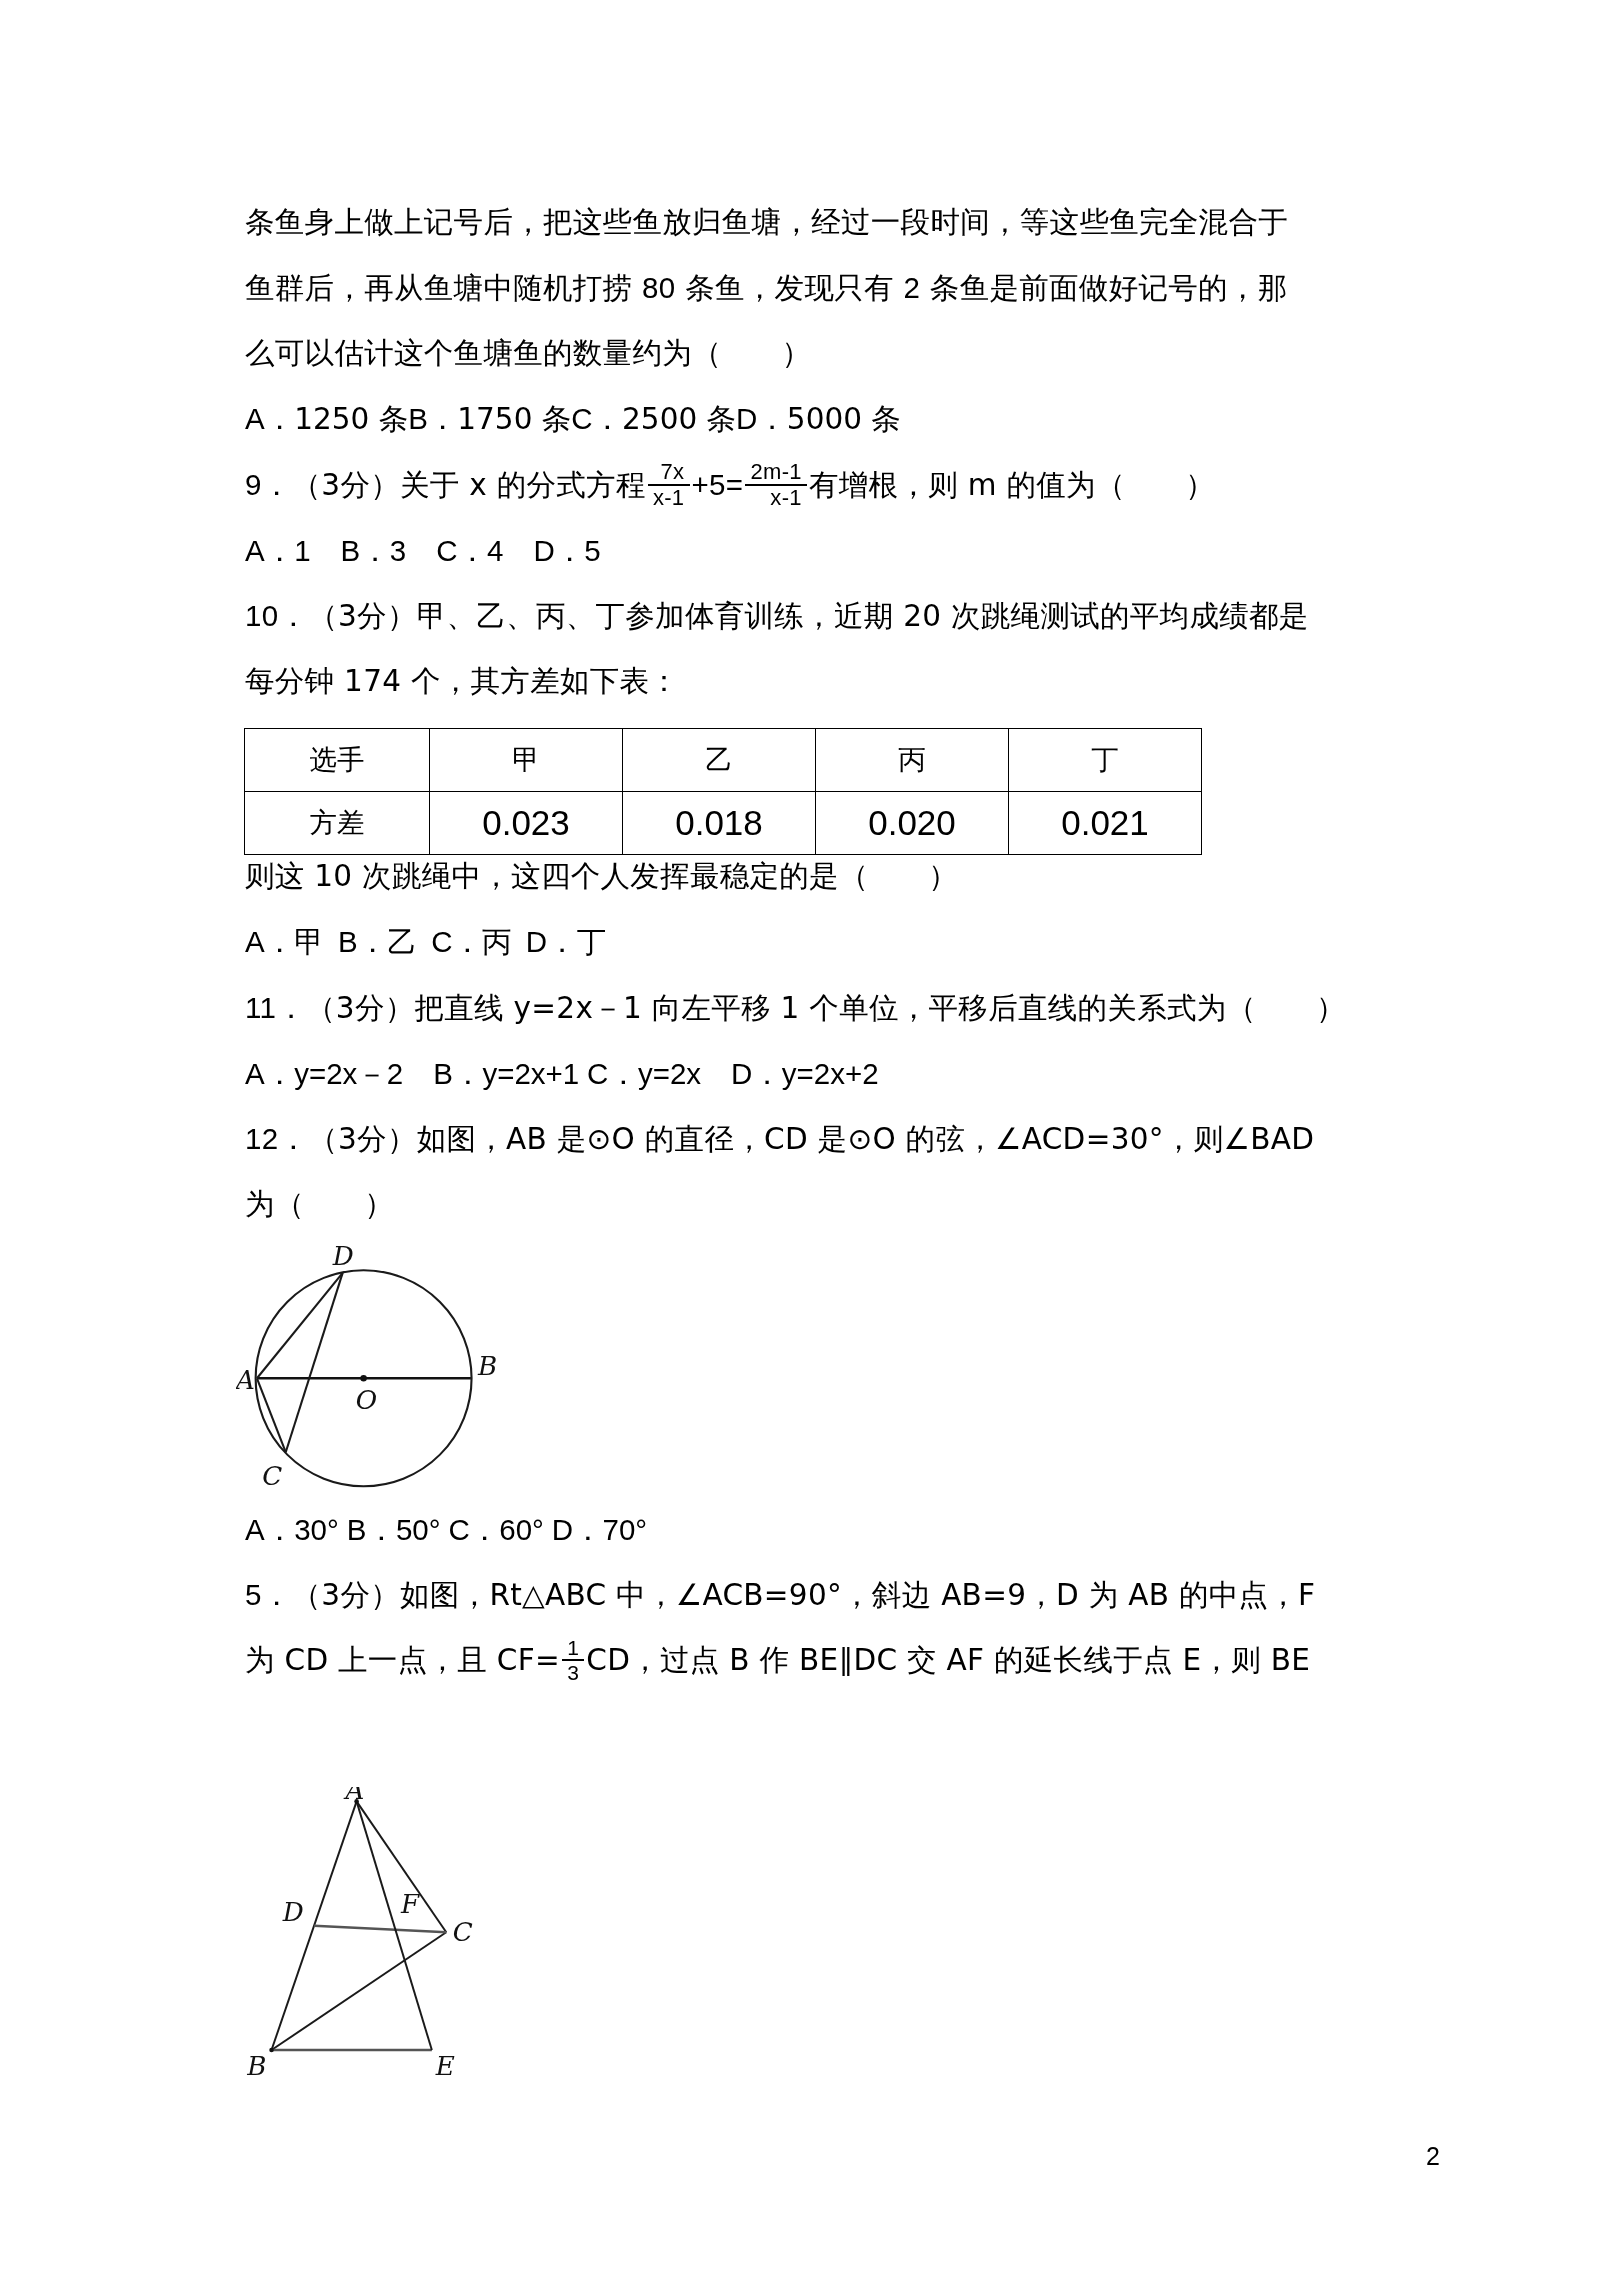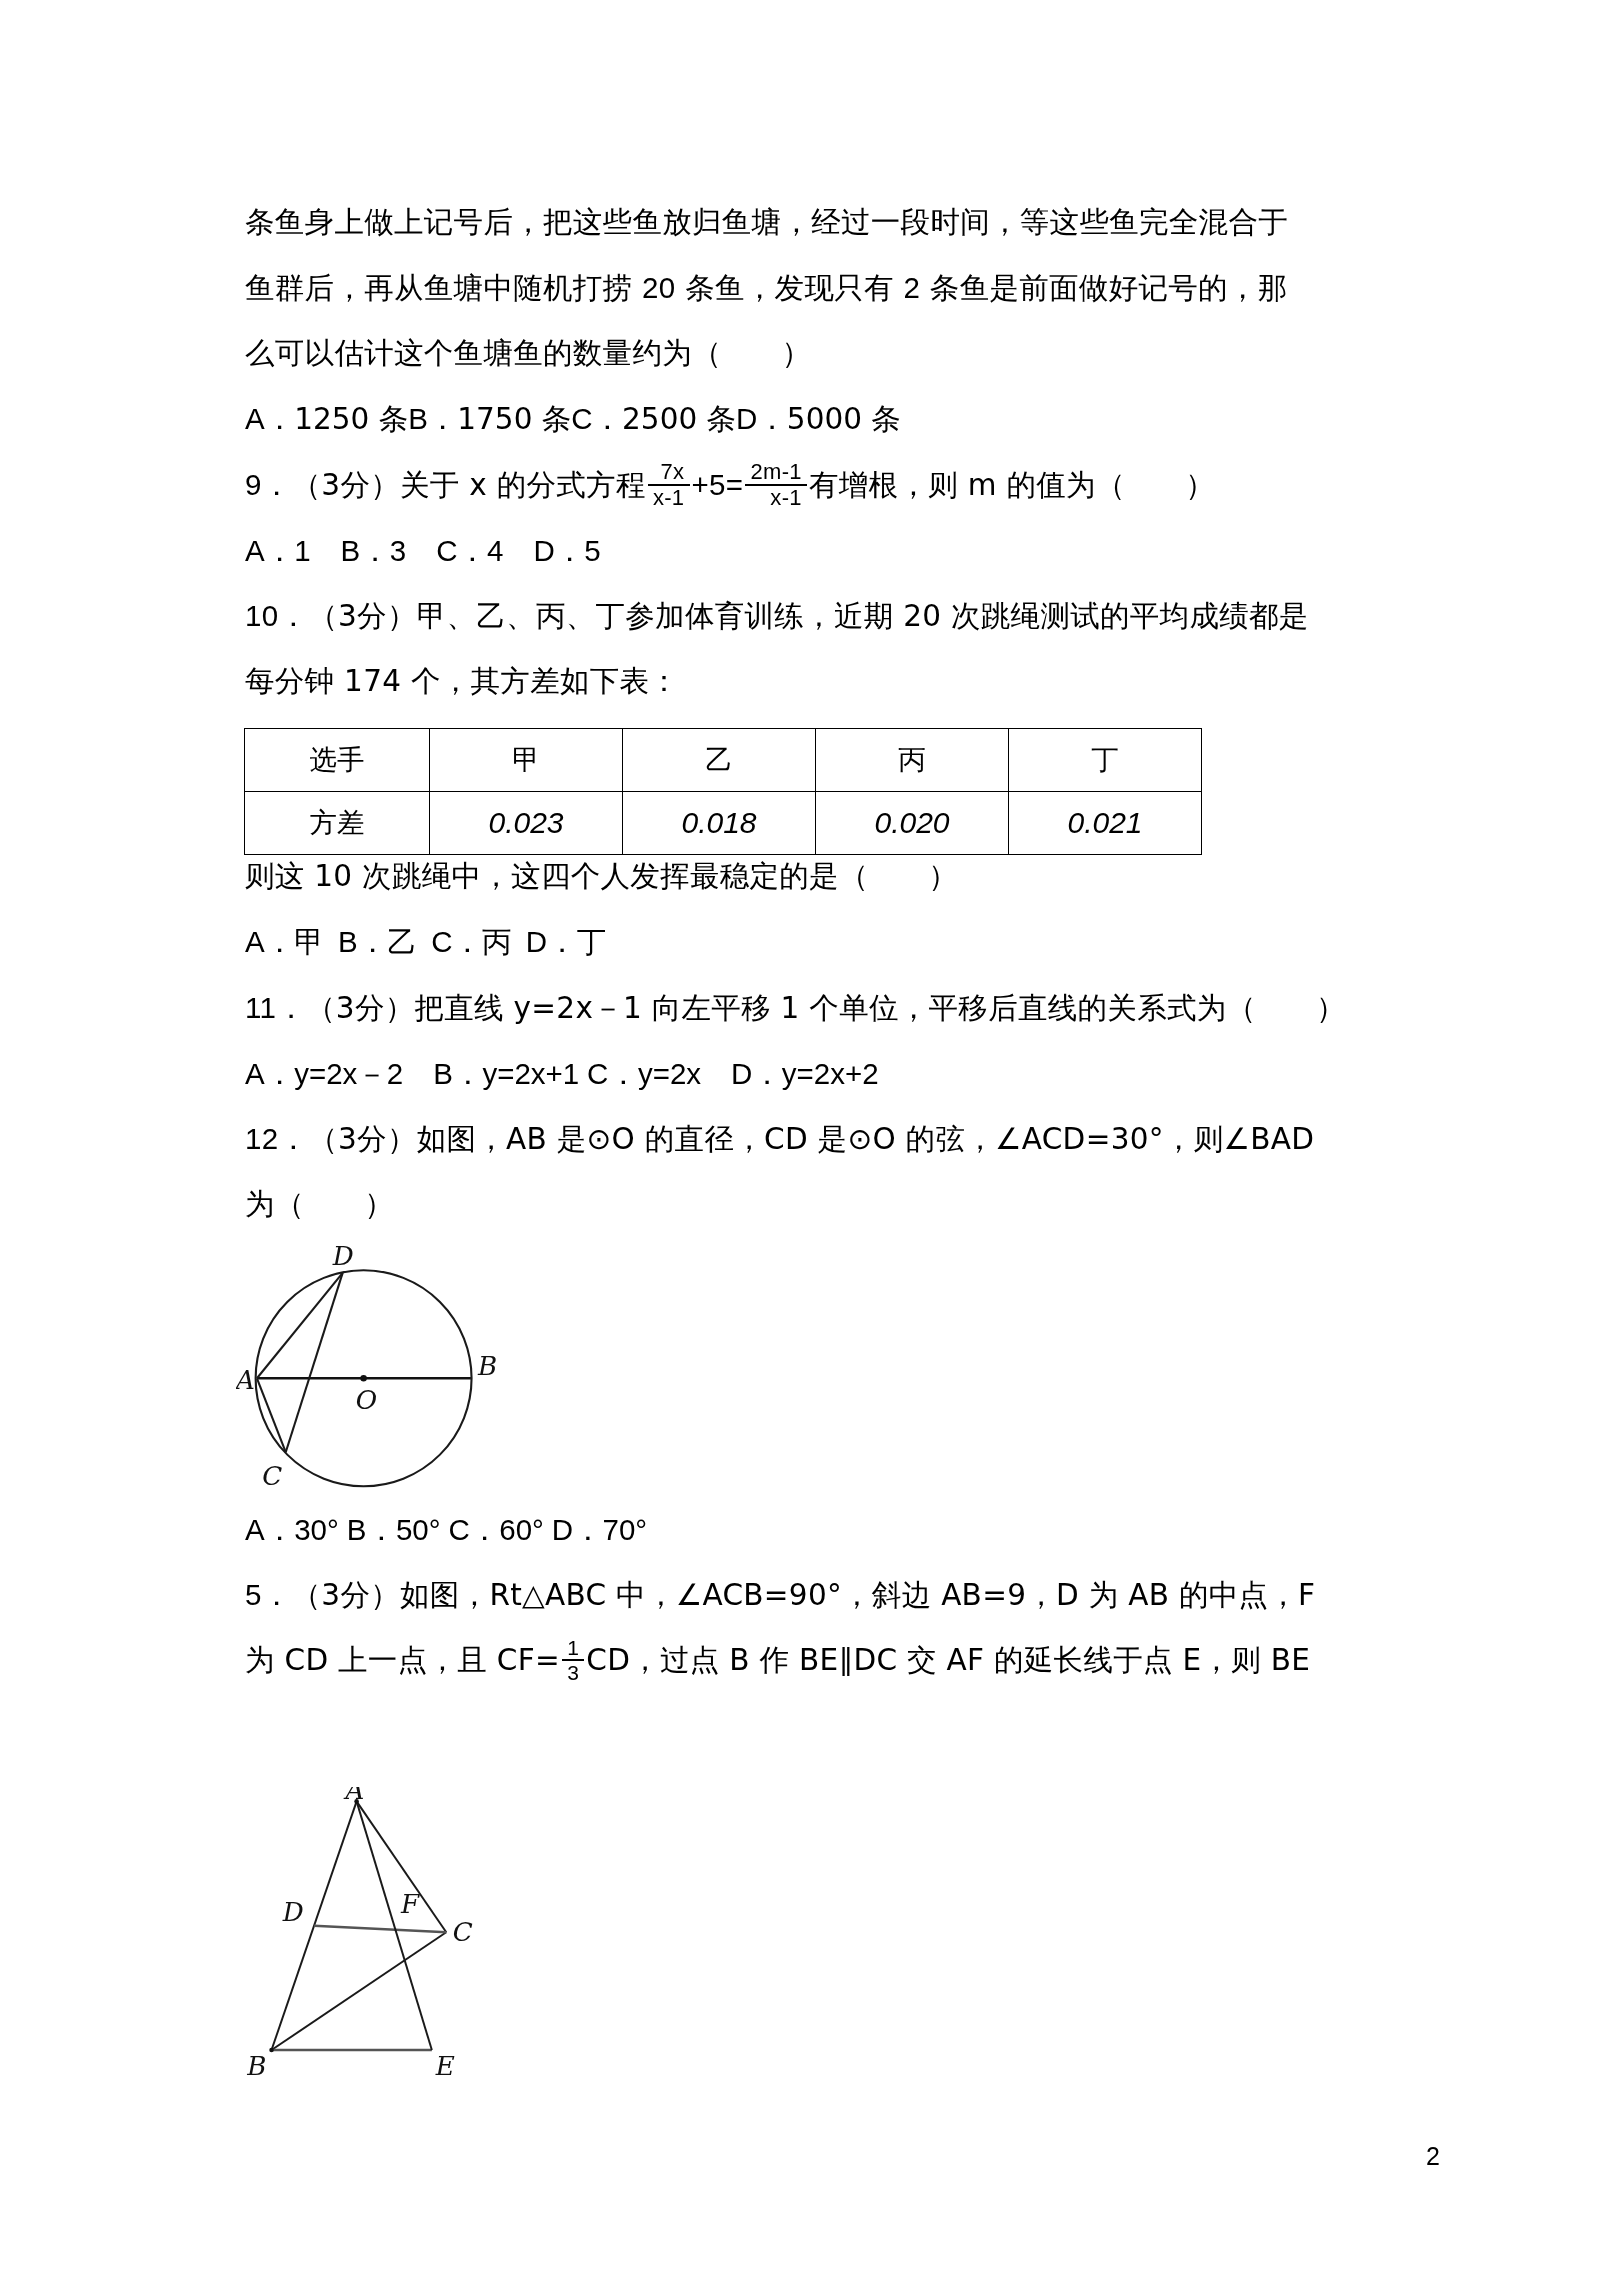--- a/index.html
+++ b/index.html
@@ -70,22 +70,21 @@
   .vtable td {
     border: 1.3px solid #000;
     height: 60px;
     text-align: center;
     vertical-align: middle;
     font-size: 27.5px;
     font-family: "DejaVu Sans", sans-serif;
   }
   .vtable td.num {
     font-family: "Liberation Sans", sans-serif;
-    font-size: 30px;
-    font-style: italic;
+    font-size: 35px;
   }
   .vtable col.c0 { width: 185px; }
   .vtable col.c1 { width: 193px; }
   .vtable col.c2 { width: 193px; }
   .vtable col.c3 { width: 193px; }
   .vtable col.c4 { width: 193px; }
 
   
   .fig-circle {
     position: absolute;
@@ -120,21 +119,21 @@
 </style>
 </head>
 <body>
 
 <div class="page">
 
   <div class="content">
 
     <div class="line han">条鱼身上做上记号后，把这些鱼放归鱼塘，经过一段时间，等这些鱼完全混合于</div>
 
-    <div class="line han"><span>鱼群后，再从鱼塘中随机打捞 </span><span class="latin">20</span><span> 条鱼，发现只有 </span><span class="latin">2</span><span> 条鱼是前面做好记号的，那</span></div>
+    <div class="line han"><span>鱼群后，再从鱼塘中随机打捞 </span><span class="latin">80</span><span> 条鱼，发现只有 </span><span class="latin">2</span><span> 条鱼是前面做好记号的，那</span></div>
 
     <div class="line han">么可以估计这个鱼塘鱼的数量约为（　　）</div>
 
     <div class="opts"><span class="latin">A．</span><span class="han">1250 条</span><span class="latin">B．</span><span class="han">1750 条</span><span class="latin">C．</span><span class="han">2500 条</span><span class="latin">D．</span><span class="han">5000 条</span></div>
 
     <div class="line han"><span class="latin">9．</span><span>（3分）</span><span>关于 x 的分式方程</span><span class="frac"><span class="num">7x</span><span class="den">x-1</span></span><span class="latin">+5=</span><span class="frac"><span class="num">2m-1</span><span class="den">x-1</span></span><span>有增根，则 m 的值为（　　）</span></div>
 
     <div class="opts latin"><span>A．</span><span>1</span><span class="opt-gap-l"></span><span>B．</span><span>3</span><span class="opt-gap-l"></span><span>C．</span><span>4</span><span class="opt-gap-l"></span><span>D．</span><span>5</span></div>
 
     <div class="line han"><span class="latin">10．</span><span>（3分）</span><span>甲、乙、丙、丁参加体育训练，近期 20 次跳绳测试的平均成绩都是</span></div>

